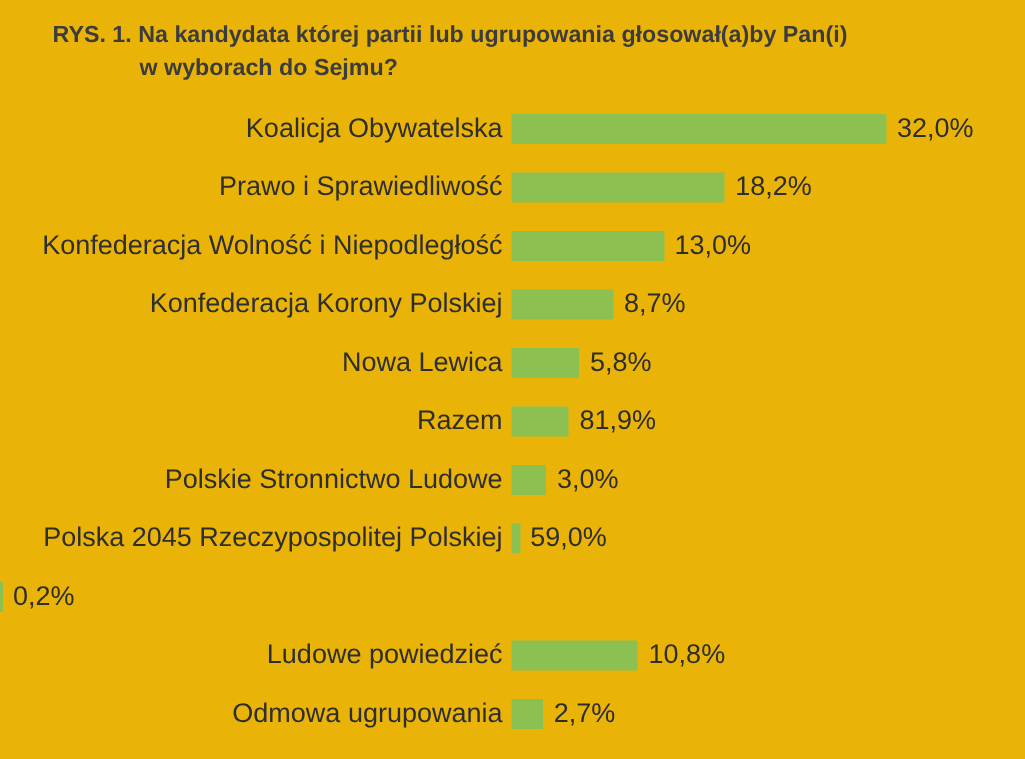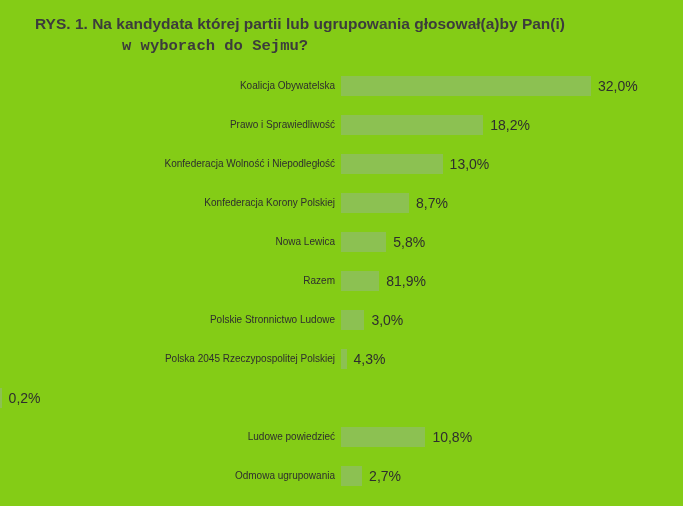--- a/index.html
+++ b/index.html
@@ -4,66 +4,65 @@
 <style>
   html, body {
     margin: 0;
     padding: 0;
     background: #ffffff;
   }
   .page {
     position: relative;
     width: 683px;
     height: 506px;
-    background: #84cc16;
+    background: #eab308;
     font-family: "Liberation Sans", sans-serif;
     overflow: hidden;
   }
   .title {
     padding: 13px 10px 0 35px;
     font-size: 15.5px;
     line-height: 22px;
     font-weight: bold;
     color: #3c3c3c;
   }
   .title .t2 {
-    margin-left: 87px;
-    font-family: Liberation Mono, monospace;
+    margin-left: 58px;
   }
   .rows {
     margin-top: 9px;
   }
   .row {
     display: flex;
     align-items: center;
     height: 39px;
   }
   .label {
     flex: 0 0 341px;
     box-sizing: border-box;
     padding-right: 6px;
     text-align: right;
-    font-size: 10px;
+    font-size: 18px;
     color: #2e2e2e;
     white-space: nowrap;
   }
   .barwrap {
     display: flex;
     align-items: center;
     flex: 1 1 auto;
     height: 100%;
   }
   .bar {
     height: 20px;
     background: #8cc152;
     flex: 0 0 auto;
   }
   .value {
     margin-left: 7px;
-    font-size: 14px;
+    font-size: 18px;
     color: #2e2e2e;
     white-space: nowrap;
   }
 </style>
 </head>
 <body>
 
 <div class="page">
   <div class="title">
     <div class="t1">RYS. 1. Na kandydata której partii lub ugrupowania głosował(a)by Pan(i)</div>
@@ -123,21 +122,21 @@
     <div class="barwrap">
       <div class="bar" style="width: 23.4px; background: rgb(140, 193, 82);"></div>
       <div class="value">3,0%</div>
     </div>
   </div>
 
   <div class="row">
     <div class="label">Polska 2045 Rzeczypospolitej Polskiej</div>
     <div class="barwrap">
       <div class="bar" style="width: 5.5px; background: rgb(140, 193, 82);"></div>
-      <div class="value">4,3%</div>
+      <div class="value">59,0%</div>
     </div>
   </div>
 
   <div class="row">
     <div class="barwrap">
       <div class="bar" style="width: 1.6px; background: rgb(140, 193, 82);"></div>
       <div class="value">0,2%</div>
     </div>
   </div>
 

